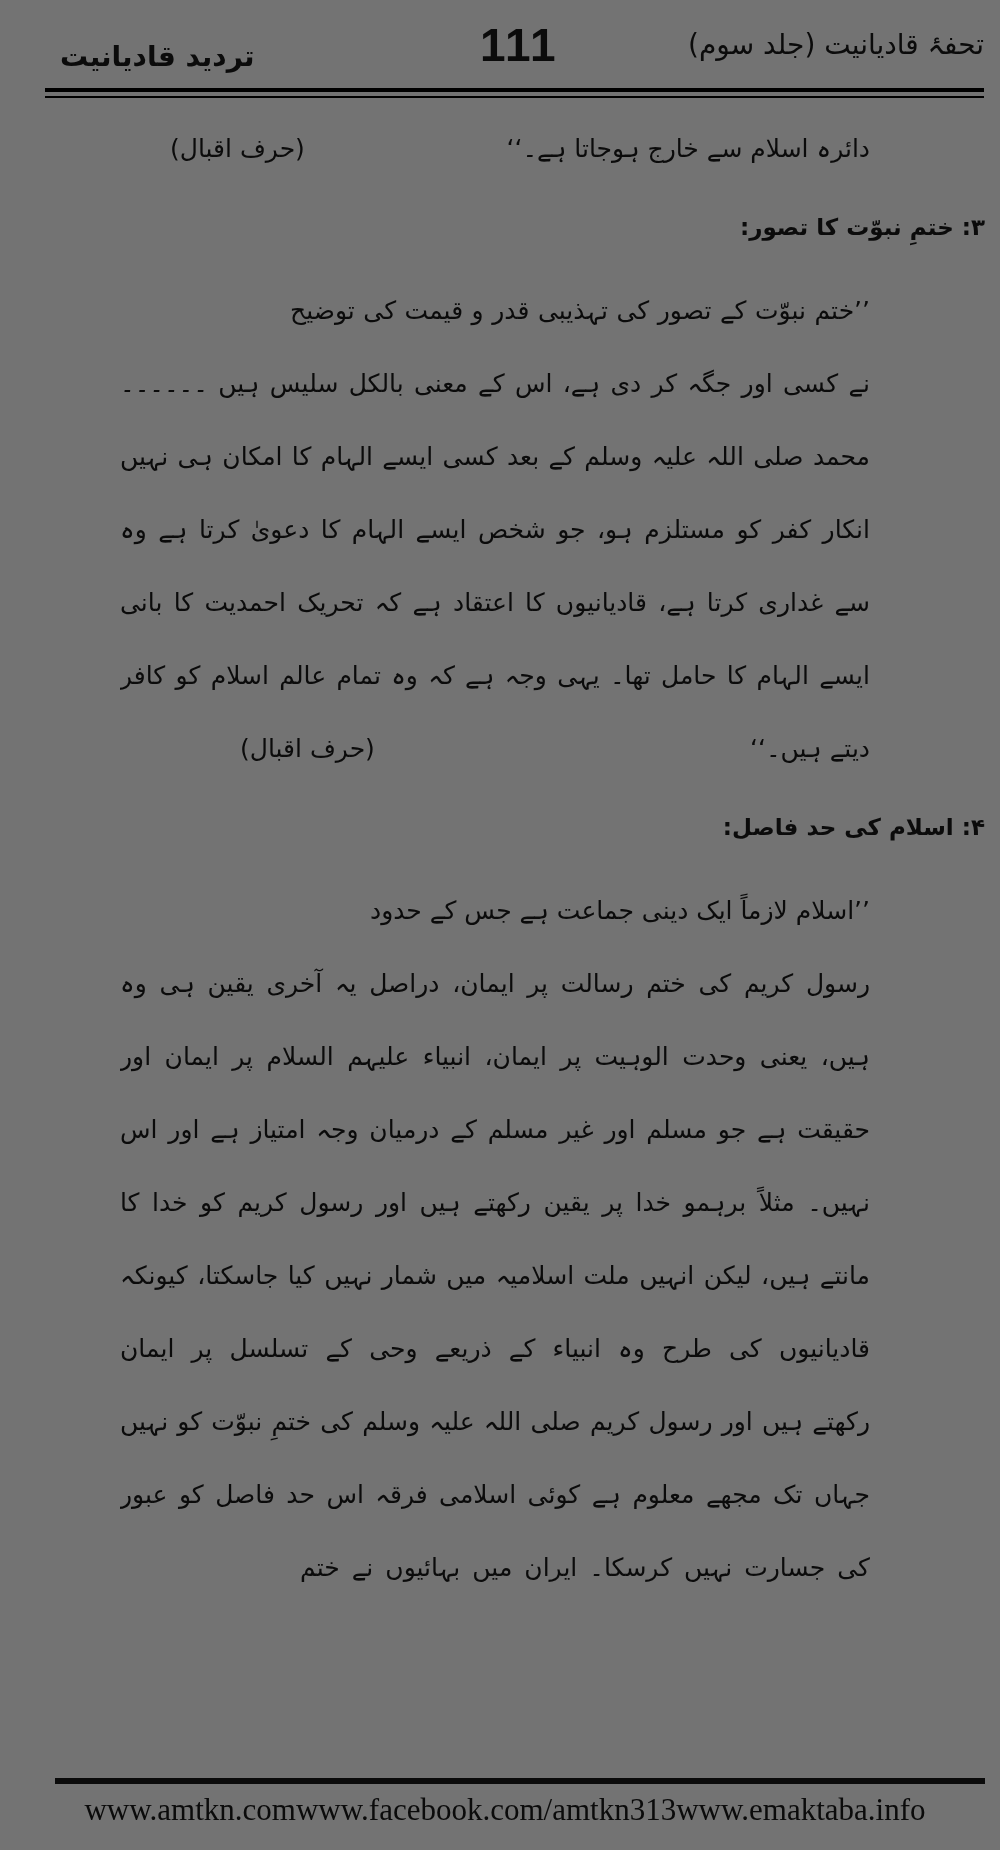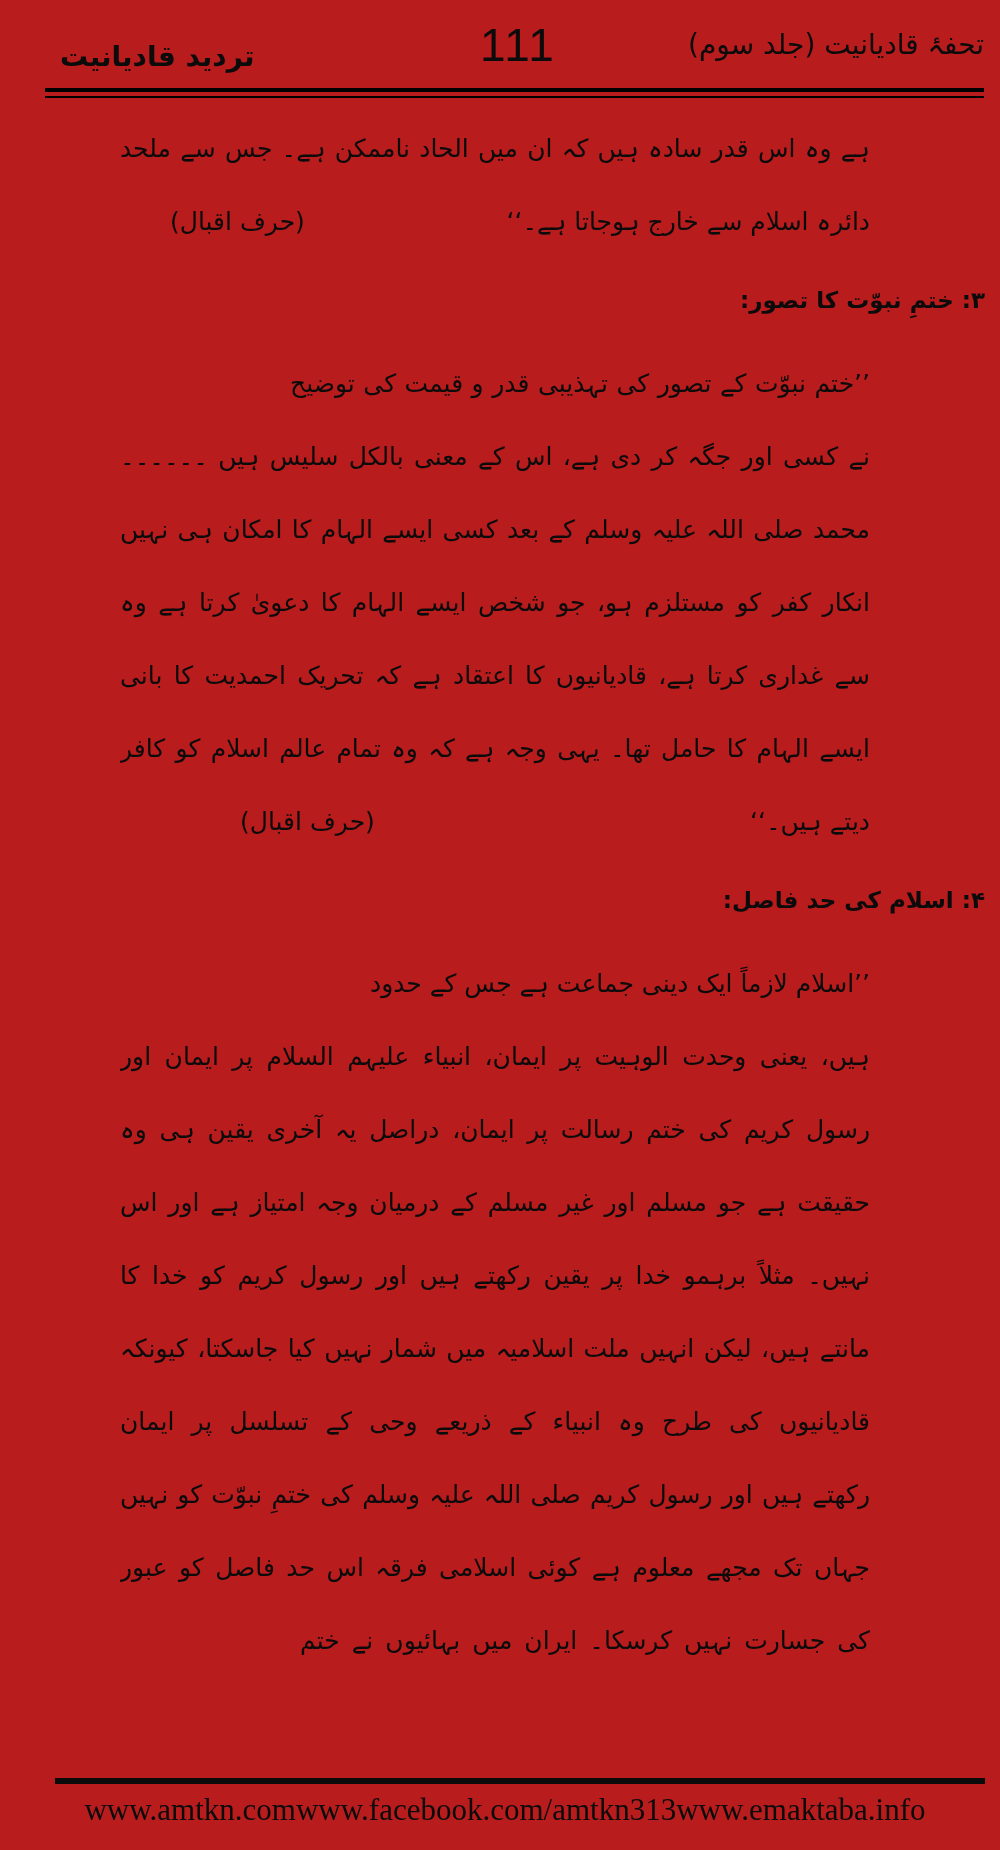--- a/index.html
+++ b/index.html
@@ -1,24 +1,24 @@
 <!DOCTYPE html>
 <html lang="ur"><head>
 <meta charset="utf-8">
 <style>
   html,body { margin:0; padding:0; background:#e8e8e8; }
   .page {
     position:relative; width:1000px; height:1850px; margin:0 auto;
-    background:#b91c1c; color:#0b0b0b; overflow:hidden;
+    background:#737373; color:#0b0b0b; overflow:hidden;
     font-family:"DejaVu Sans", sans-serif;
   }
   
   .hdr-left  { position:absolute; top:40px; left:60px;  font-size:28px; font-weight:bold; direction:rtl; }
   .hdr-num   { position:absolute; top:18px; left:480px; font-family:"Liberation Sans",sans-serif;
-               font-size:46px; font-weight:normal; letter-spacing:2px; }
+               font-size:46px; font-weight:bold; letter-spacing:2px; }
   .hdr-right { position:absolute; top:28px; right:16px; font-size:28px; font-weight:normal; direction:rtl; }
   .hdr-rule  { position:absolute; top:88px; left:45px; right:16px; height:4px;
                border-top:4px solid #000; border-bottom:2px solid #000; }
   
   .body-text { position:absolute; top:112px; left:120px; right:130px; direction:rtl;
                font-size:25px; }
   .line { line-height:73px; max-height:73px; overflow:hidden;
           text-align:justify; text-align-last:justify; }
   .row  { display:flex; justify-content:space-between; align-items:baseline;
           line-height:73px; max-height:73px; }
@@ -42,42 +42,41 @@
 
 <div class="page">
 
   <div class="hdr-left">تردید قادیانیت</div>
   <div class="hdr-num">111</div>
   <div class="hdr-right">تحفۂ قادیانیت (جلد سوم)</div>
   <div class="hdr-rule"></div>
 
   <div class="body-text">
 
-    <div class="line">ہے وہ اس قدر سادہ ہیں کہ ان میں الحاد ناممکن ہے۔ جس سے ملحد</div>
     <div class="row">
       <span class="q-end">دائرہ اسلام سے خارج ہوجاتا ہے۔‘‘</span>
       <span class="attr attr-1">(حرف اقبال)</span>
     </div>
 
     <div class="heading">۳: ختمِ نبوّت کا تصور:</div>
     <div class="line q-first-3">’’ختم نبوّت کے تصور کی تہذیبی قدر و قیمت کی توضیح میں</div>
     <div class="line">نے کسی اور جگہ کر دی ہے، اس کے معنی بالکل سلیس ہیں ۔۔۔۔۔۔</div>
     <div class="line">محمد صلی اللہ علیہ وسلم کے بعد کسی ایسے الہام کا امکان ہی نہیں جس سے</div>
     <div class="line">انکار کفر کو مستلزم ہو، جو شخص ایسے الہام کا دعویٰ کرتا ہے وہ اسلام</div>
     <div class="line">سے غداری کرتا ہے، قادیانیوں کا اعتقاد ہے کہ تحریک احمدیت کا بانی</div>
     <div class="line">ایسے الہام کا حامل تھا۔ یہی وجہ ہے کہ وہ تمام عالم اسلام کو کافر قرار</div>
     <div class="row">
       <span class="q-end">دیتے ہیں۔‘‘</span>
       <span class="attr attr-2">(حرف اقبال)</span>
     </div>
 
     <div class="heading">۴: اسلام کی حد فاصل:</div>
     <div class="line q-first-4">’’اسلام لازماً ایک دینی جماعت ہے جس کے حدود مقرر</div>
+    <div class="line">رسول کریم کی ختم رسالت پر ایمان، دراصل یہ آخری یقین ہی وہ</div>
     <div class="line">ہیں، یعنی وحدت الوہیت پر ایمان، انبیاء علیہم السلام پر ایمان اور</div>
-    <div class="line">رسول کریم کی ختم رسالت پر ایمان، دراصل یہ آخری یقین ہی وہ</div>
     <div class="line">حقیقت ہے جو مسلم اور غیر مسلم کے درمیان وجہ امتیاز ہے اور اس امر</div>
     <div class="line">نہیں۔ مثلاً برہمو خدا پر یقین رکھتے ہیں اور رسول کریم کو خدا کا پیغمبر</div>
     <div class="line">مانتے ہیں، لیکن انہیں ملت اسلامیہ میں شمار نہیں کیا جاسکتا، کیونکہ</div>
     <div class="line">قادیانیوں کی طرح وہ انبیاء کے ذریعے وحی کے تسلسل پر ایمان</div>
     <div class="line">رکھتے ہیں اور رسول کریم صلی اللہ علیہ وسلم کی ختمِ نبوّت کو نہیں مانتے۔</div>
     <div class="line">جہاں تک مجھے معلوم ہے کوئی اسلامی فرقہ اس حد فاصل کو عبور کرنے</div>
     <div class="line q-last-4">کی جسارت نہیں کرسکا۔ ایران میں بہائیوں نے ختم نبوّت کے</div>
 
   </div>
 

